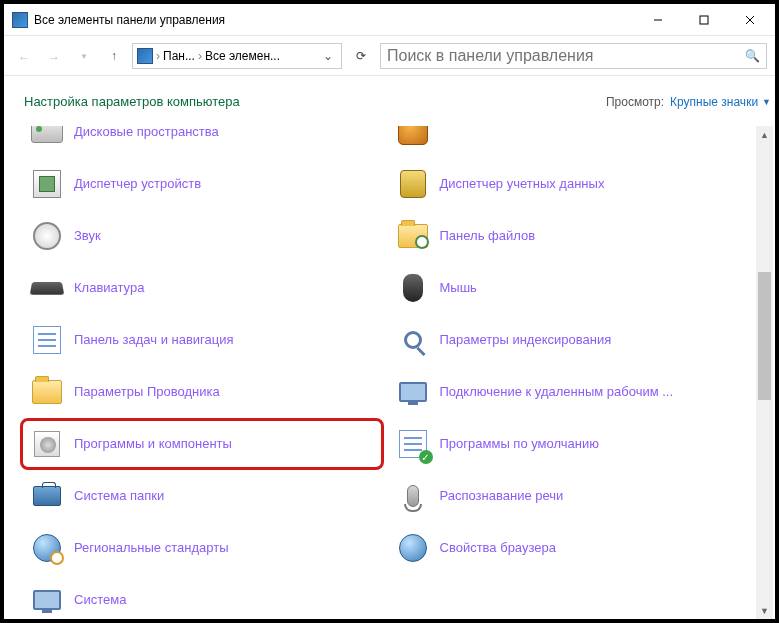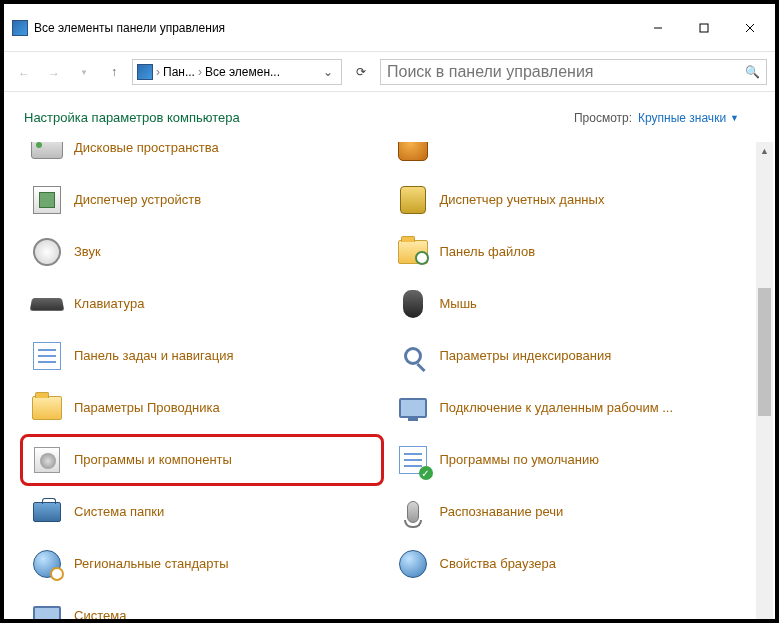--- a/index.html
+++ b/index.html
@@ -7,21 +7,21 @@
     font-family: "Segoe UI", Tahoma, sans-serif;
     font-size: 12px;
     background: #fff;
     width: 779px;
     height: 623px;
     overflow: hidden;
     border: 4px solid #000;
     position: relative;
   }
   .titlebar {
-    height: 48px;
+    height: 32px;
     display: flex;
     align-items: center;
     padding: 0 2px 0 8px;
     border-bottom: 1px solid #e5e5e5;
   }
   .titlebar .app-icon {
     width: 16px; height: 16px;
     background: linear-gradient(135deg,#2b6cb0,#4299e1);
     border: 1px solid #2c5282;
     margin-right: 6px;
@@ -93,21 +93,21 @@
   .search-icon { color: #555; }
 
   .content {
     position: relative;
     height: calc(623px - 8px - 30px - 40px);
     overflow: hidden;
   }
   .header-row {
     display: flex;
     align-items: center;
-    padding: 18px 36px 8px 20px;
+    padding: 18px 4px 8px 20px;
   }
   .header-row h1 {
     flex: 1;
     font-size: 13px;
     font-weight: normal;
     color: #0a6b3d;
   }
   .view-label { font-size: 12px; color: #555; margin-right: 6px; }
   .view-link { font-size: 12px; color: #1a6fc0; display: inline-flex; align-items: center; gap: 4px; }
   .view-link .caret { font-size: 9px; }
@@ -134,21 +134,21 @@
     cursor: pointer;
   }
   .cp-item.cut-top { margin-top: -18px; }
   .cp-icon {
     width: 34px; height: 34px;
     flex-shrink: 0;
     display: flex; align-items: center; justify-content: center;
     position: relative;
   }
   .cp-label {
-    color: #a16207;
+    color: #8b5cf6;
     font-size: 13px;
     line-height: 1.25;
   }
   .highlight {
     position: relative;
   }
   .highlight::after {
     content: "";
     position: absolute;
     inset: -2px -4px;

